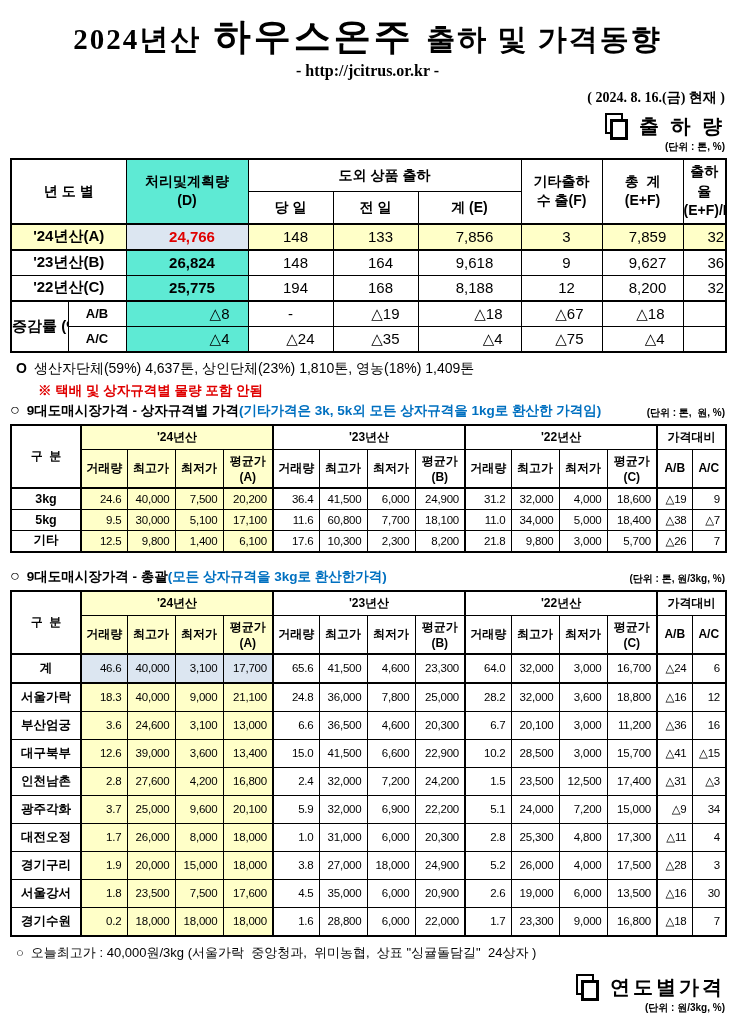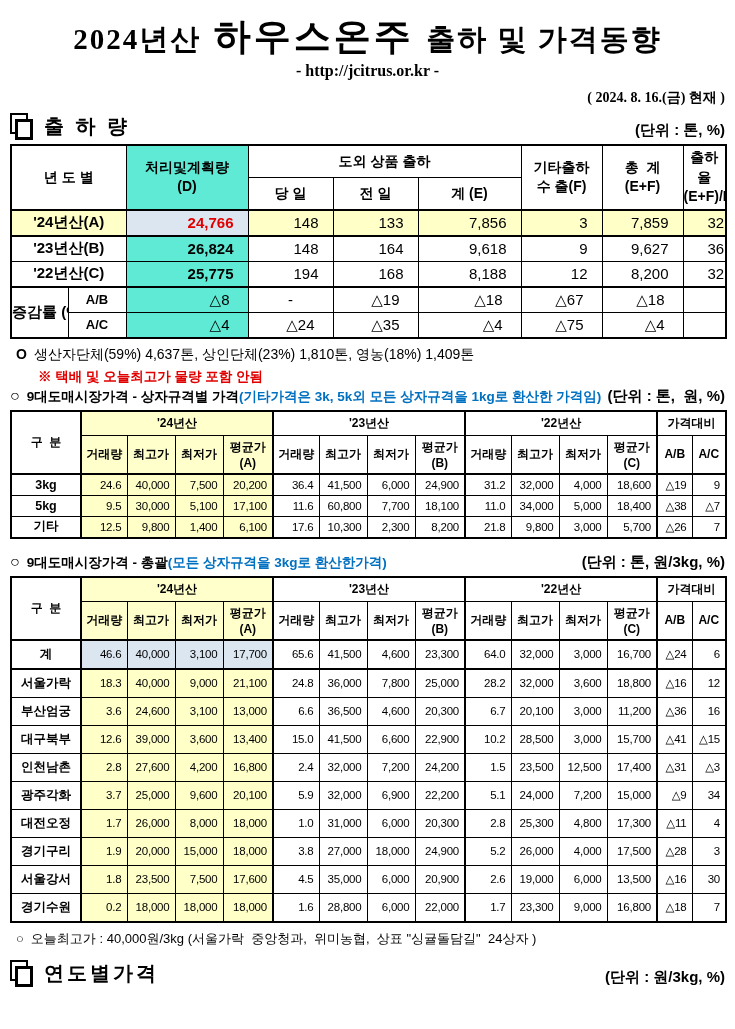--- a/index.html
+++ b/index.html
@@ -7,38 +7,38 @@
   .page{box-sizing:border-box;padding:4px 10px 0;}
 
   
   .title-row{text-align:center;margin-top:14px;line-height:1;white-space:nowrap;}
   .t-pre,.t-suf{font-family:"Liberation Serif",serif;font-weight:700;font-size:29px;letter-spacing:2px;margin-top:13px;}
   .t-main{font-family:"Liberation Sans",sans-serif;font-weight:900;font-size:37px;letter-spacing:3px;margin:0 8px;}
   .subtitle{text-align:center;font-family:"Liberation Serif",serif;font-weight:700;font-size:16px;margin-top:7px;}
   .asof{text-align:right;font-family:"Liberation Serif",serif;font-weight:700;font-size:14px;margin-top:9px;}
 
   
-  .sec{display:flex;justify-content:space-between;align-items:flex-end;margin-top:6px;}
+  .sec{display:flex;justify-content:space-between;align-items:flex-end;margin-top:6px;flex-direction:column;}
   .sec-left{display:flex;align-items:center;gap:10px;font-size:20px;font-weight:800;letter-spacing:3px;}
   .sec-icon{position:relative;width:24px;height:27px;flex:0 0 auto;}
   .sec-icon::before{content:"";position:absolute;left:0;top:0;width:14px;height:17px;border:2px solid #000;background:#fff;}
   .sec-icon::after{content:"";position:absolute;left:5px;top:6px;width:12px;height:15px;border:3px solid #000;background:#fff;}
-  .unit{font-size:15px;font-weight:700;white-space:pre-wrap;}
+  .unit{font-size:10px;font-weight:700;white-space:pre-wrap;}
 
   
   table{border-collapse:collapse;table-layout:fixed;width:100%;border:2px solid #000;}
   th,td{border:1px solid #000;overflow:hidden;white-space:pre-wrap;}
   th{font-weight:700;text-align:center;}
 
   
   .tbl1{margin-top:4px;}
   .tbl1 th{font-size:14px;line-height:1.4;padding:2px 0;}
   .tbl1 td{font-size:15px;height:24px;padding:0 4px;white-space:nowrap;}
   .tbl1 .lbl{text-align:center;font-weight:700;padding:0;margin-top:43px;}
-  .tbl1 .num{text-align:right;padding-right:14px;padding-left:24px;}
+  .tbl1 .num{text-align:center;padding-right:14px;padding-left:24px;}
   .tbl1 .cnum{text-align:right;padding-right:18px;}
   .tbl1 .center{text-align:center;}
   .dcol{background:#5eead4;}
   .rowA td{background:#FFFFC8;border-top:2px solid #000;border-bottom:2px solid #000;}
   .rowA .dcell{background:#DCE6F1;color:#E00000;font-weight:700;}
   .bold{font-weight:700;}
   .chg-first td{border-top:2px solid #000;}
   .chg-lbl{font-size:13px;line-height:1.5;}
 
   
@@ -166,21 +166,21 @@
       <td class="cnum">△35</td>
       <td class="cnum">△4</td>
       <td class="cnum">△75</td>
       <td class="cnum">△4</td>
       <td></td>
     </tr>
   </tbody>
     </table>
 
   <div class="note"><span class="bullet">O</span><span>생산자단체(59%) 4,637톤, 상인단체(23%) 1,810톤, 영농(18%) 1,409톤</span></div>
-  <div class="note-red">※ 택배 및 오늘최고가 물량 포함 안됨</div>
+  <div class="note-red">※ 택배 및 상자규격별 물량 포함 안됨</div>
 
 
   <div class="subline">
     <div><span class="bullet">○</span><span class="sub-title">9대도매시장가격 - 상자규격별 가격</span><span class="sub-title blue-note">(기타가격은 3k, 5k외 모든 상자규격을 1kg로 환산한 가격임)</span></div>
     <div class="unit">(단위 : 톤,  원, %)</div>
   </div>
 
   <table class="tblp">
     <colgroup>
         <col style="width:70px">

